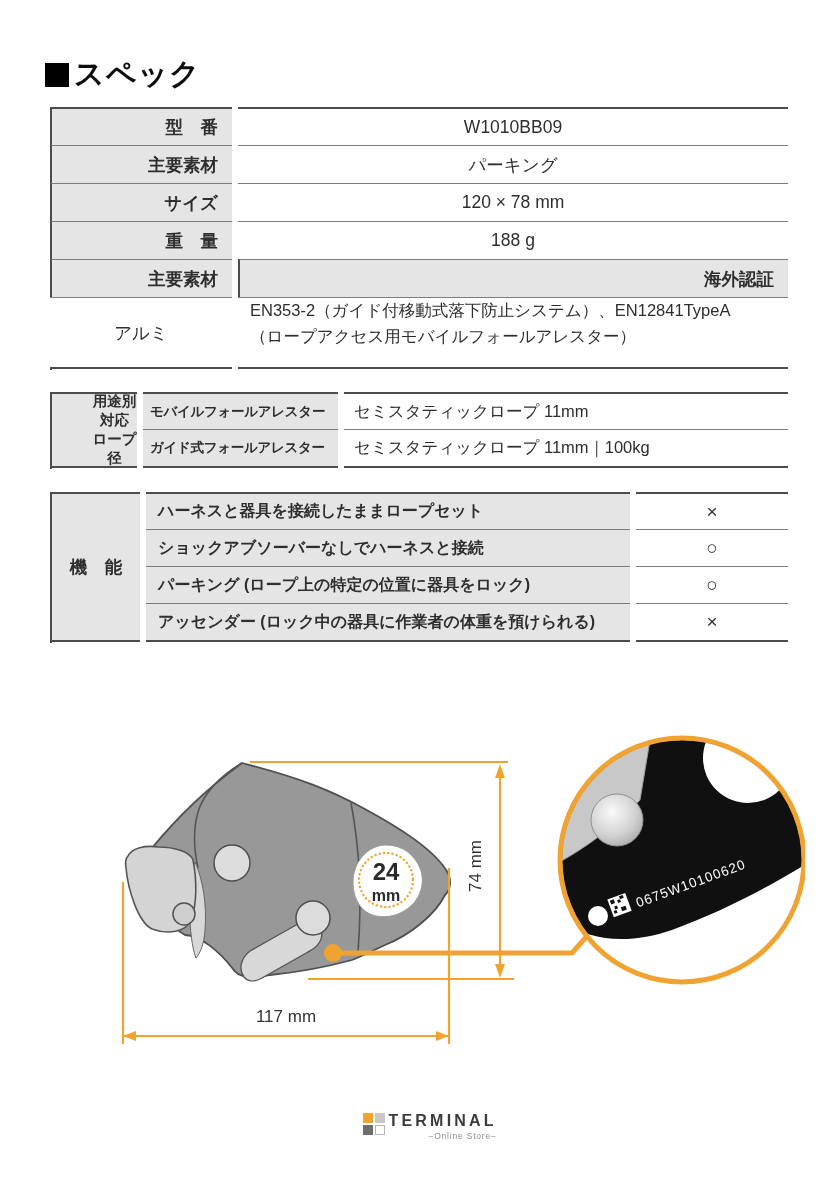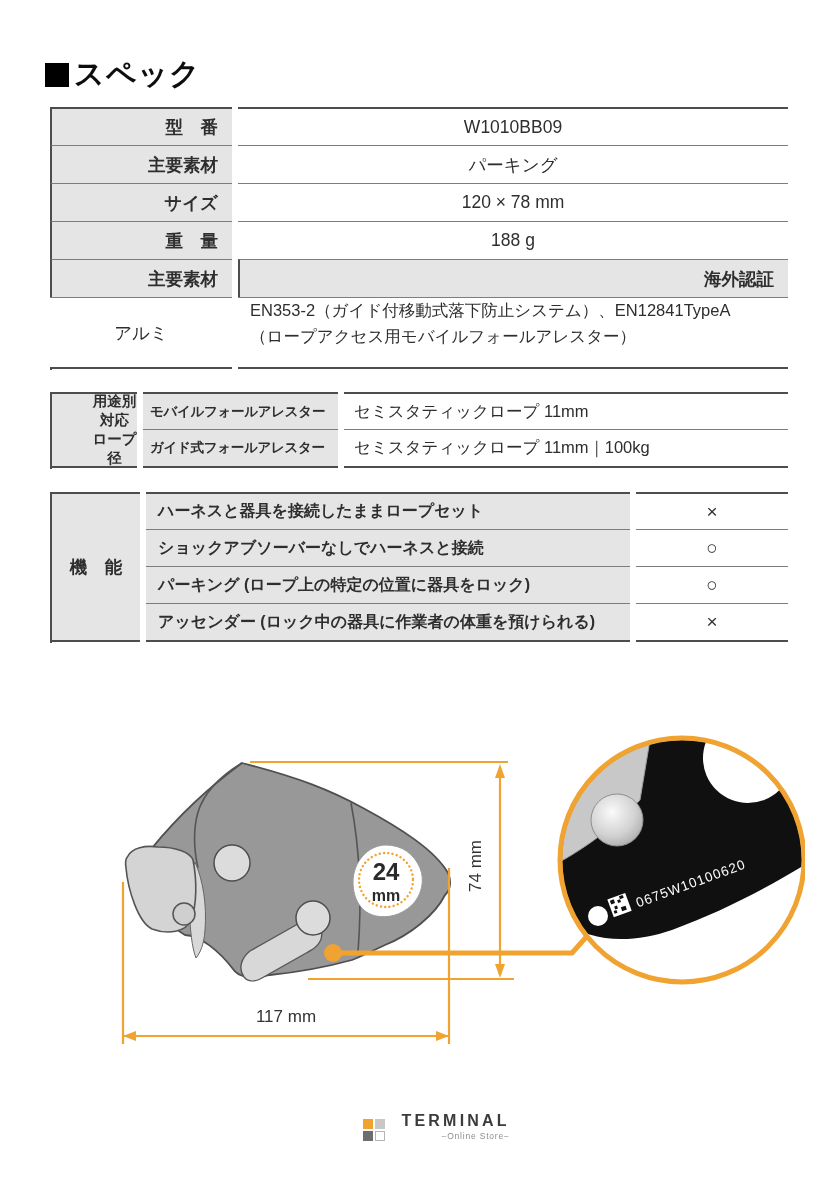--- a/index.html
+++ b/index.html
@@ -37,21 +37,21 @@
               grid-template-rows:repeat(4,37px) 3px;}
   .func-group{justify-content:center;font-size:17.5px;}
   .func-feature{padding-left:12px;font-size:16px;}
   .func-mark{justify-content:center;font-size:19px;color:#333;}
 
   
   #diagram{position:absolute;left:0;top:690px;}
   svg text{font-family:"Liberation Sans","DejaVu Sans",sans-serif;}
 
   
-  #footer-logo{position:absolute;left:363px;top:1113px;display:flex;align-items:flex-end;gap:13px;}
+  #footer-logo{position:absolute;left:363px;top:1113px;display:flex;align-items:flex-start;}
   #logo-grid{display:grid;grid-template-columns:10px 10px;grid-template-rows:10px 10px;gap:1.5px;margin-right:4px;}
   #logo-grid div{width:10px;height:10px;box-sizing:border-box;}
   .lg-tl{background:#F0A32F;}
   .lg-tr{background:#c8c8c8;}
   .lg-bl{background:#6e6e6e;}
   .lg-br{background:#fff;border:1px solid #b5b5b5;}
   #logo-text{display:flex;flex-direction:column;align-items:flex-end;}
   #brand{font-size:16px;font-weight:600;letter-spacing:3.2px;color:#3b3b3b;line-height:1.05;}
   #tagline{font-size:8.5px;color:#8d8d8d;letter-spacing:0.8px;margin-top:1px;}
 </style>

